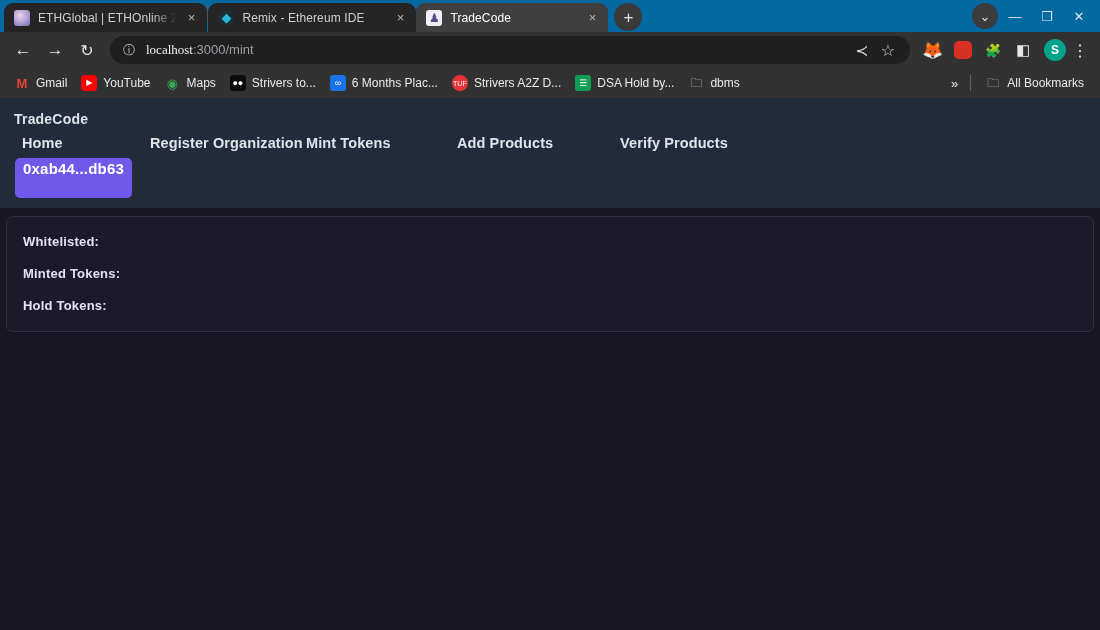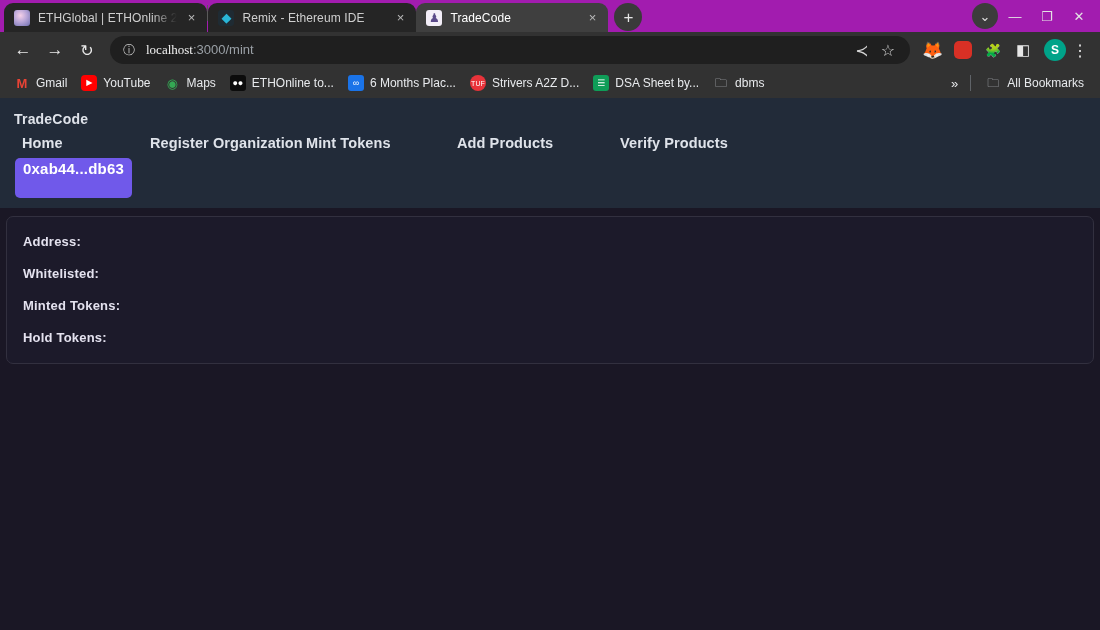--- a/index.html
+++ b/index.html
@@ -9,21 +9,21 @@
     background: #1a1725;
     font-family: "Liberation Sans", sans-serif;
     overflow: hidden;
   }
 
   
   .browser { width: 1100px; height: 630px; display: flex; flex-direction: column; }
 
   
   .tabstrip {
-    height: 32px; background: #a21caf;
+    height: 32px; background: #0369a1;
     display: flex; align-items: flex-end; padding: 0 0 0 4px;
     position: relative; flex: none;
   }
   .tab {
     height: 29px; display: flex; align-items: center;
     padding: 0 8px 0 10px; border-radius: 9px 9px 0 0;
     font-size: 12px; color: #cfcfcf; position: relative;
     max-width: 222px; min-width: 150px;
   }
   .tab.inactive { background: #252525; }
@@ -238,33 +238,33 @@
     <div class="bm">
       <span class="bm-ico ic-youtube">▶</span>
       <span>YouTube</span>
     </div>
     <div class="bm">
       <span class="bm-ico ic-maps">◉</span>
       <span>Maps</span>
     </div>
     <div class="bm">
       <span class="bm-ico ic-doc-dark">●●</span>
-      <span>ETHOnline to...</span>
+      <span>Strivers to...</span>
     </div>
     <div class="bm">
       <span class="bm-ico ic-blue">∞</span>
       <span>6 Months Plac...</span>
     </div>
     <div class="bm">
       <span class="bm-ico ic-red-circ">TUF</span>
       <span>Strivers A2Z D...</span>
     </div>
     <div class="bm">
       <span class="bm-ico ic-sheets">☰</span>
-      <span>DSA Sheet by...</span>
+      <span>DSA Hold by...</span>
     </div>
     <div class="bm">
       <span class="bm-ico ic-folder">🗀</span>
       <span>dbms</span>
     </div>
 
     <div class="bm-right">
       <span class="bm-chev">»</span>
       <span class="bm-divider"></span>
       <span class="bm">
@@ -285,23 +285,20 @@
         <a class="navlink nl-mint">Mint Tokens</a>
         <a class="navlink nl-add">Add Products</a>
         <a class="navlink nl-verify">Verify Products</a>
       </div>
 
       <div class="addr-badge">0xab44...db63</div>
     </div>
 
     <div class="card">
       <div class="card-row">
-        <span>Address:</span><span class="card-val"></span>
-      </div>
-      <div class="card-row">
         <span>Whitelisted:</span><span class="card-val"></span>
       </div>
       <div class="card-row">
         <span>Minted Tokens:</span><span class="card-val"></span>
       </div>
       <div class="card-row">
         <span>Hold Tokens:</span><span class="card-val"></span>
       </div>
     </div>
 

